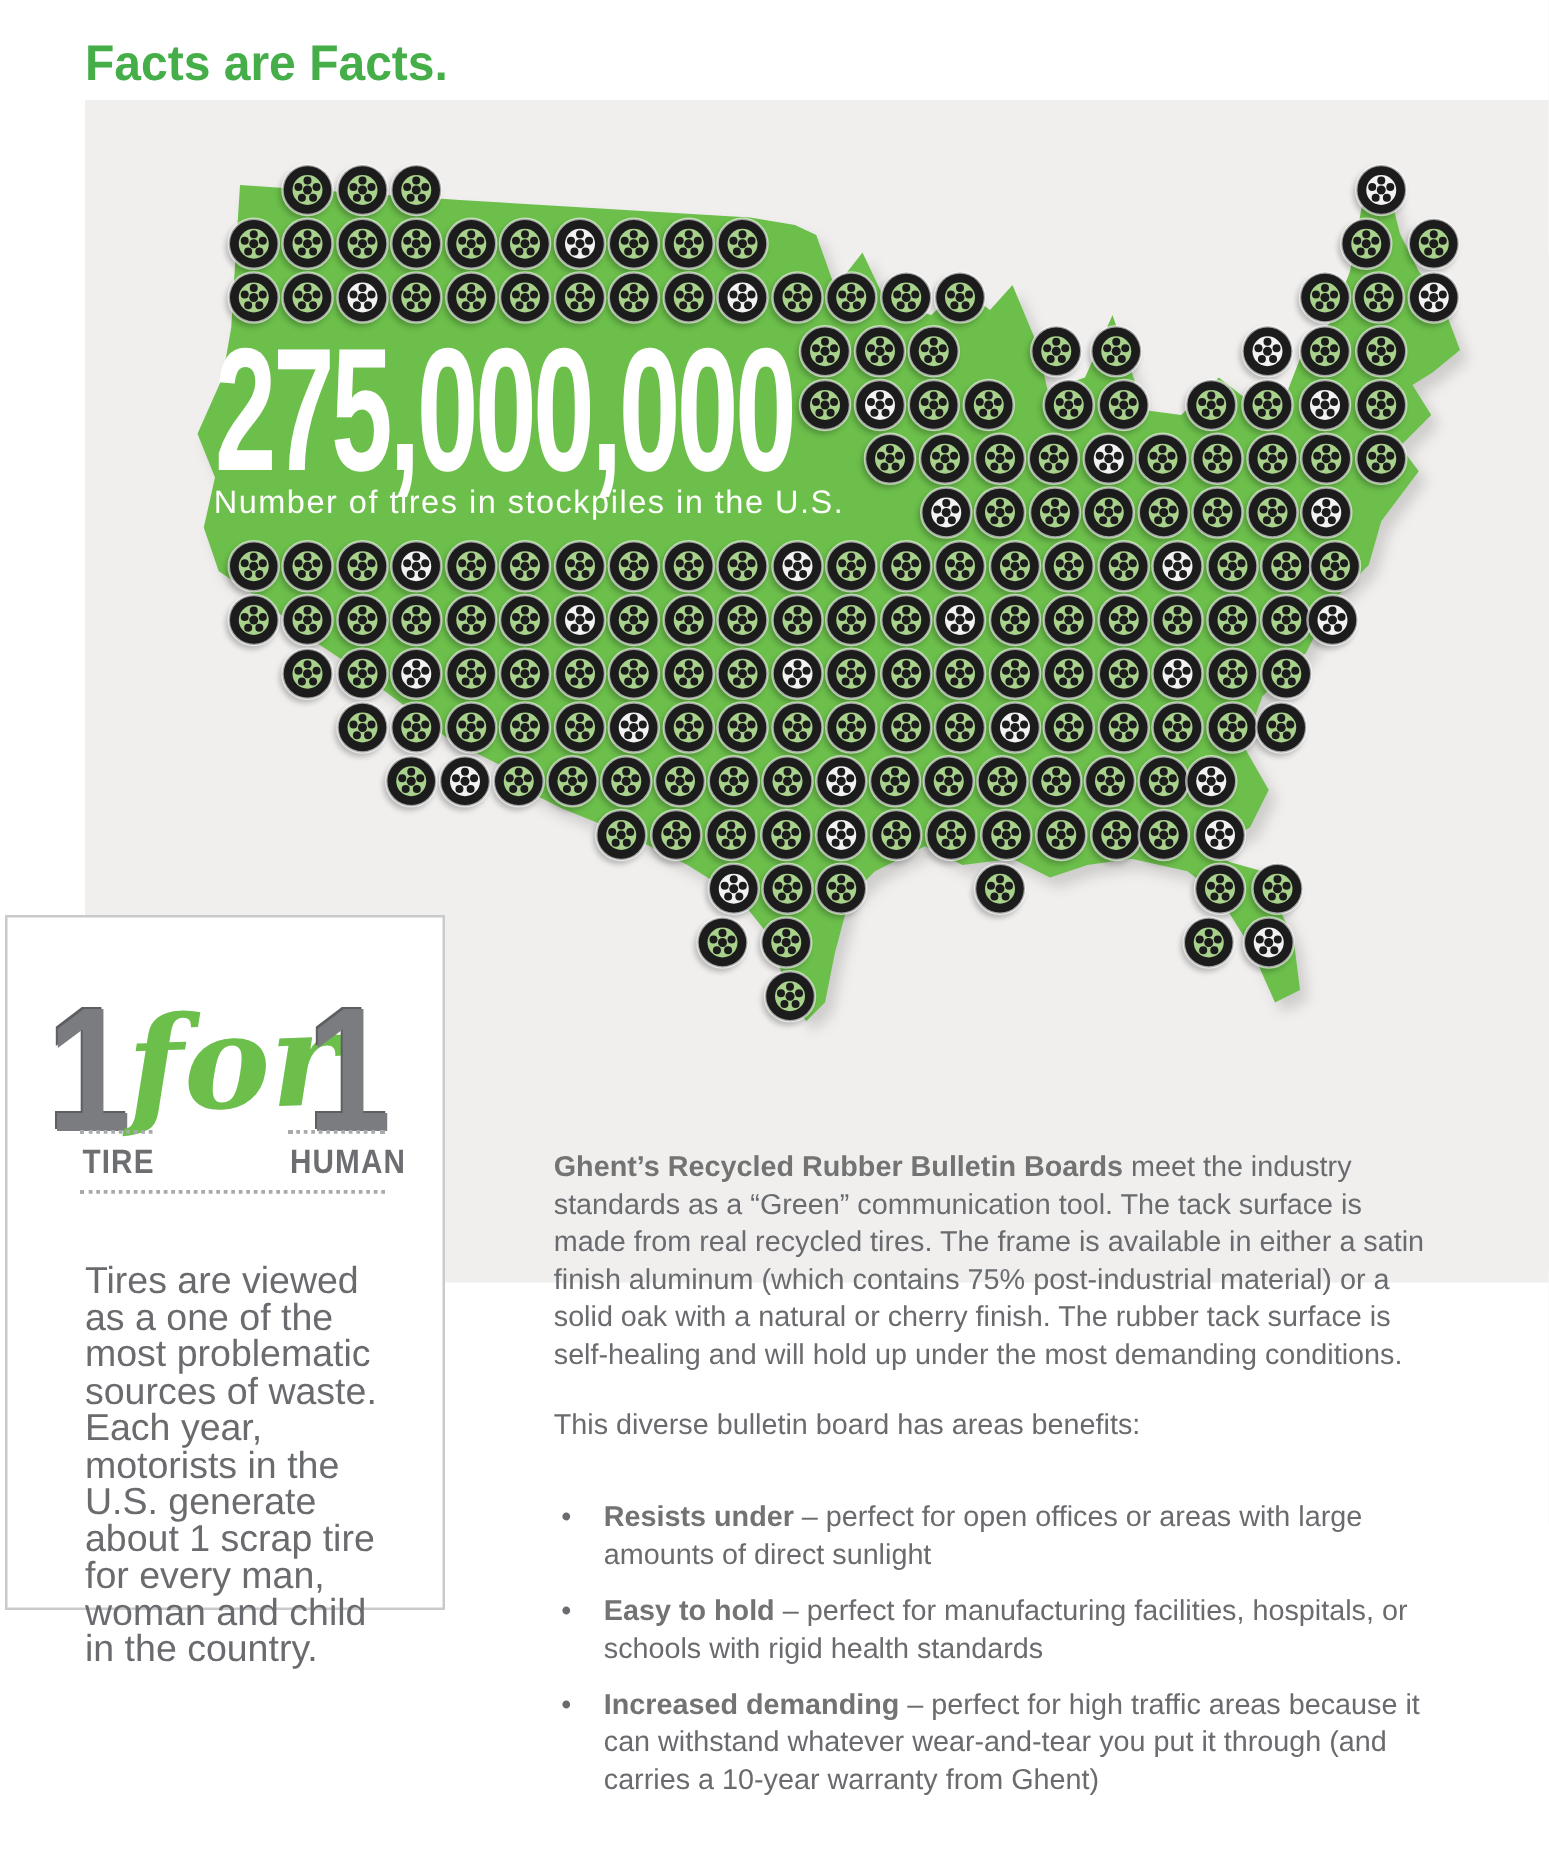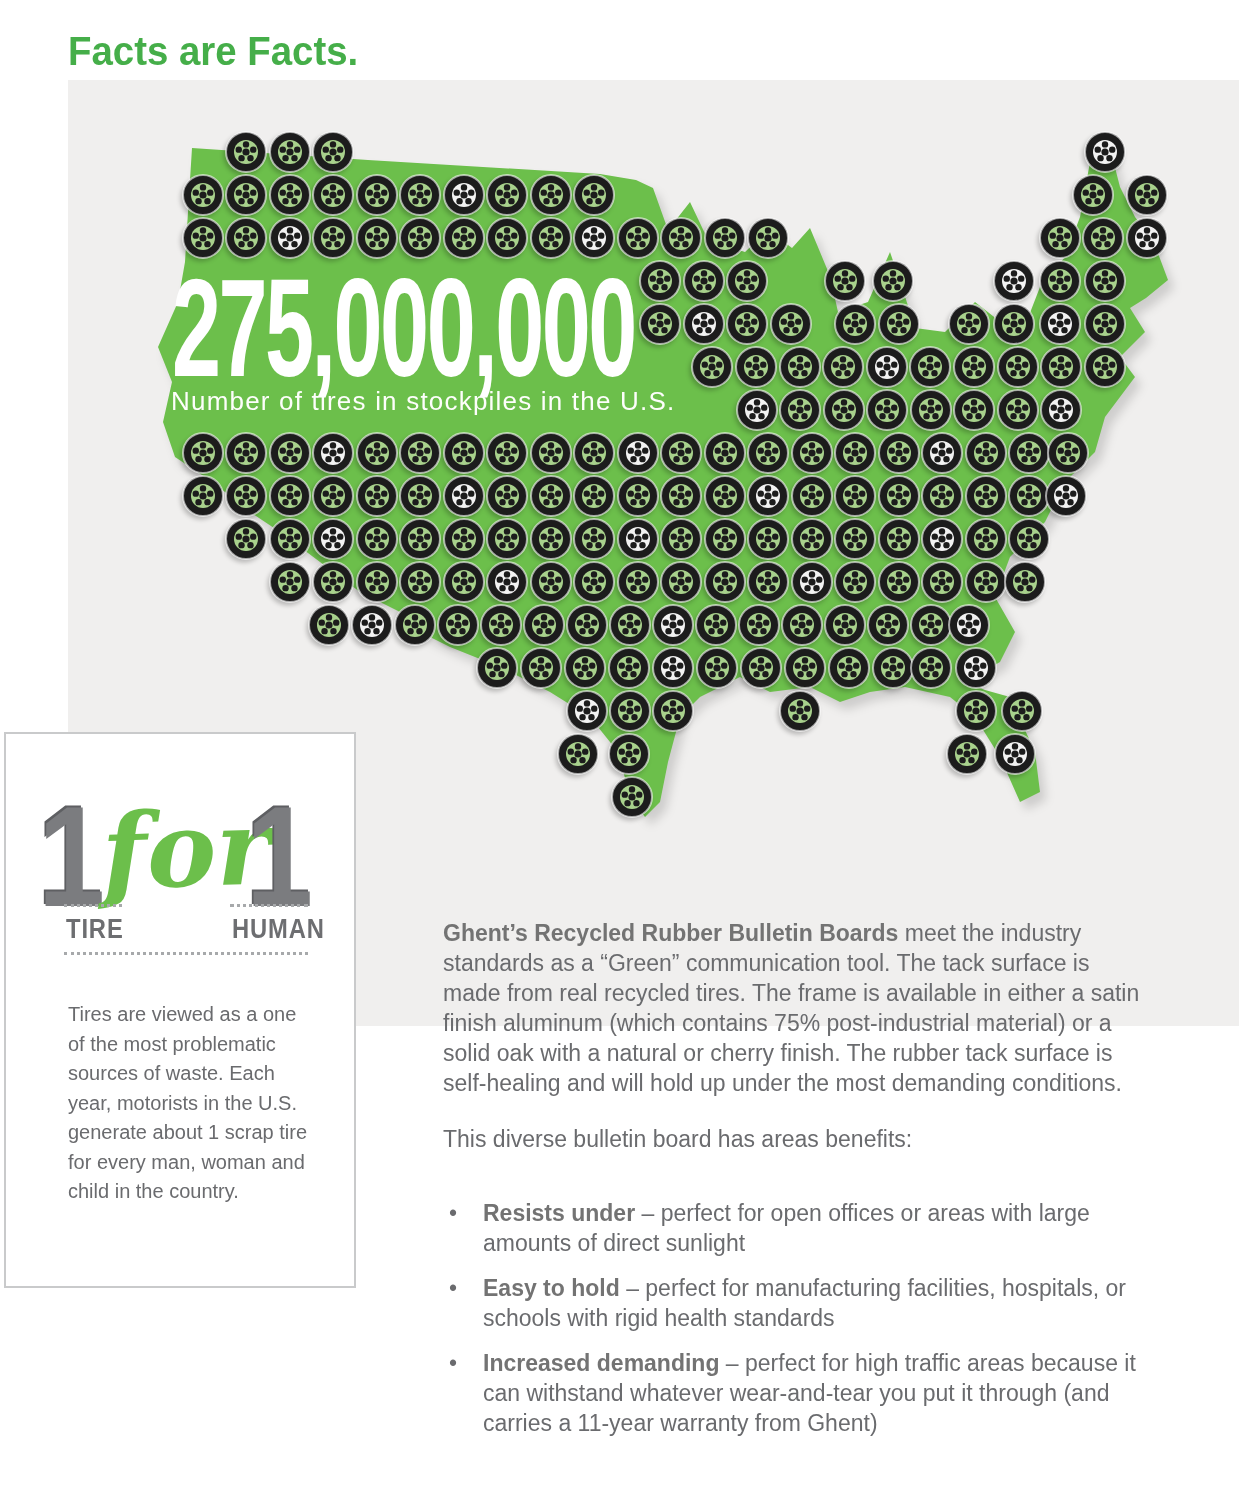--- a/index.html
+++ b/index.html
@@ -46,21 +46,21 @@
     position:absolute;top:180px;font-size:27px;font-weight:bold;color:#6d6e71;
     letter-spacing:1px;transform:scaleX(.88);transform-origin:left top;white-space:nowrap;
   }
   .label-tire{left:60px;}
   .label-human{left:226px;}
   .dots{position:absolute;border-top:3px dotted #a7a9ab;height:0;}
   .dots-above-left{left:58px;top:170px;width:58px;}
   .dots-above-right{left:224px;top:170px;width:78px;}
   .dots-below{left:58px;top:218px;width:244px;}
   .card-body{
-    position:absolute;left:62px;top:246px;width:242px;font-size:20px;
+    position:absolute;left:62px;top:246px;width:242px;font-size:30px;
     line-height:29.5px;color:#6a6b6e;
   }
   .article{
     position:absolute;left:443px;top:918px;width:702px;color:#6a6b6e;
     font-size:23px;line-height:30px;
   }
   .article b,.article strong{color:#737373;}
   .benefits-heading{margin-top:26px;}
   .benefits-list{list-style:none;margin:44px 0 0 0;padding:0;}
   .benefit{display:flex;margin:0 0 15px 0;}
@@ -1973,16 +1973,16 @@
       <li class="benefit">
         <span class="bullet-dot">•</span>
         <div class="benefit-text"><strong>Resists under</strong><span> – perfect for open offices or areas with large amounts of direct sunlight</span></div>
       </li>
       <li class="benefit">
         <span class="bullet-dot">•</span>
         <div class="benefit-text"><strong>Easy to hold</strong><span> – perfect for manufacturing facilities, hospitals, or schools with rigid health standards</span></div>
       </li>
       <li class="benefit">
         <span class="bullet-dot">•</span>
-        <div class="benefit-text"><strong>Increased demanding</strong><span> – perfect for high traffic areas because it can withstand whatever wear-and-tear you put it through (and carries a 11-year warranty from Ghent)</span></div>
+        <div class="benefit-text"><strong>Increased demanding</strong><span> – perfect for high traffic areas because it can withstand whatever wear-and-tear you put it through (and carries a 10-year warranty from Ghent)</span></div>
       </li>
     </ul>
 </div>
 
 </body></html>

